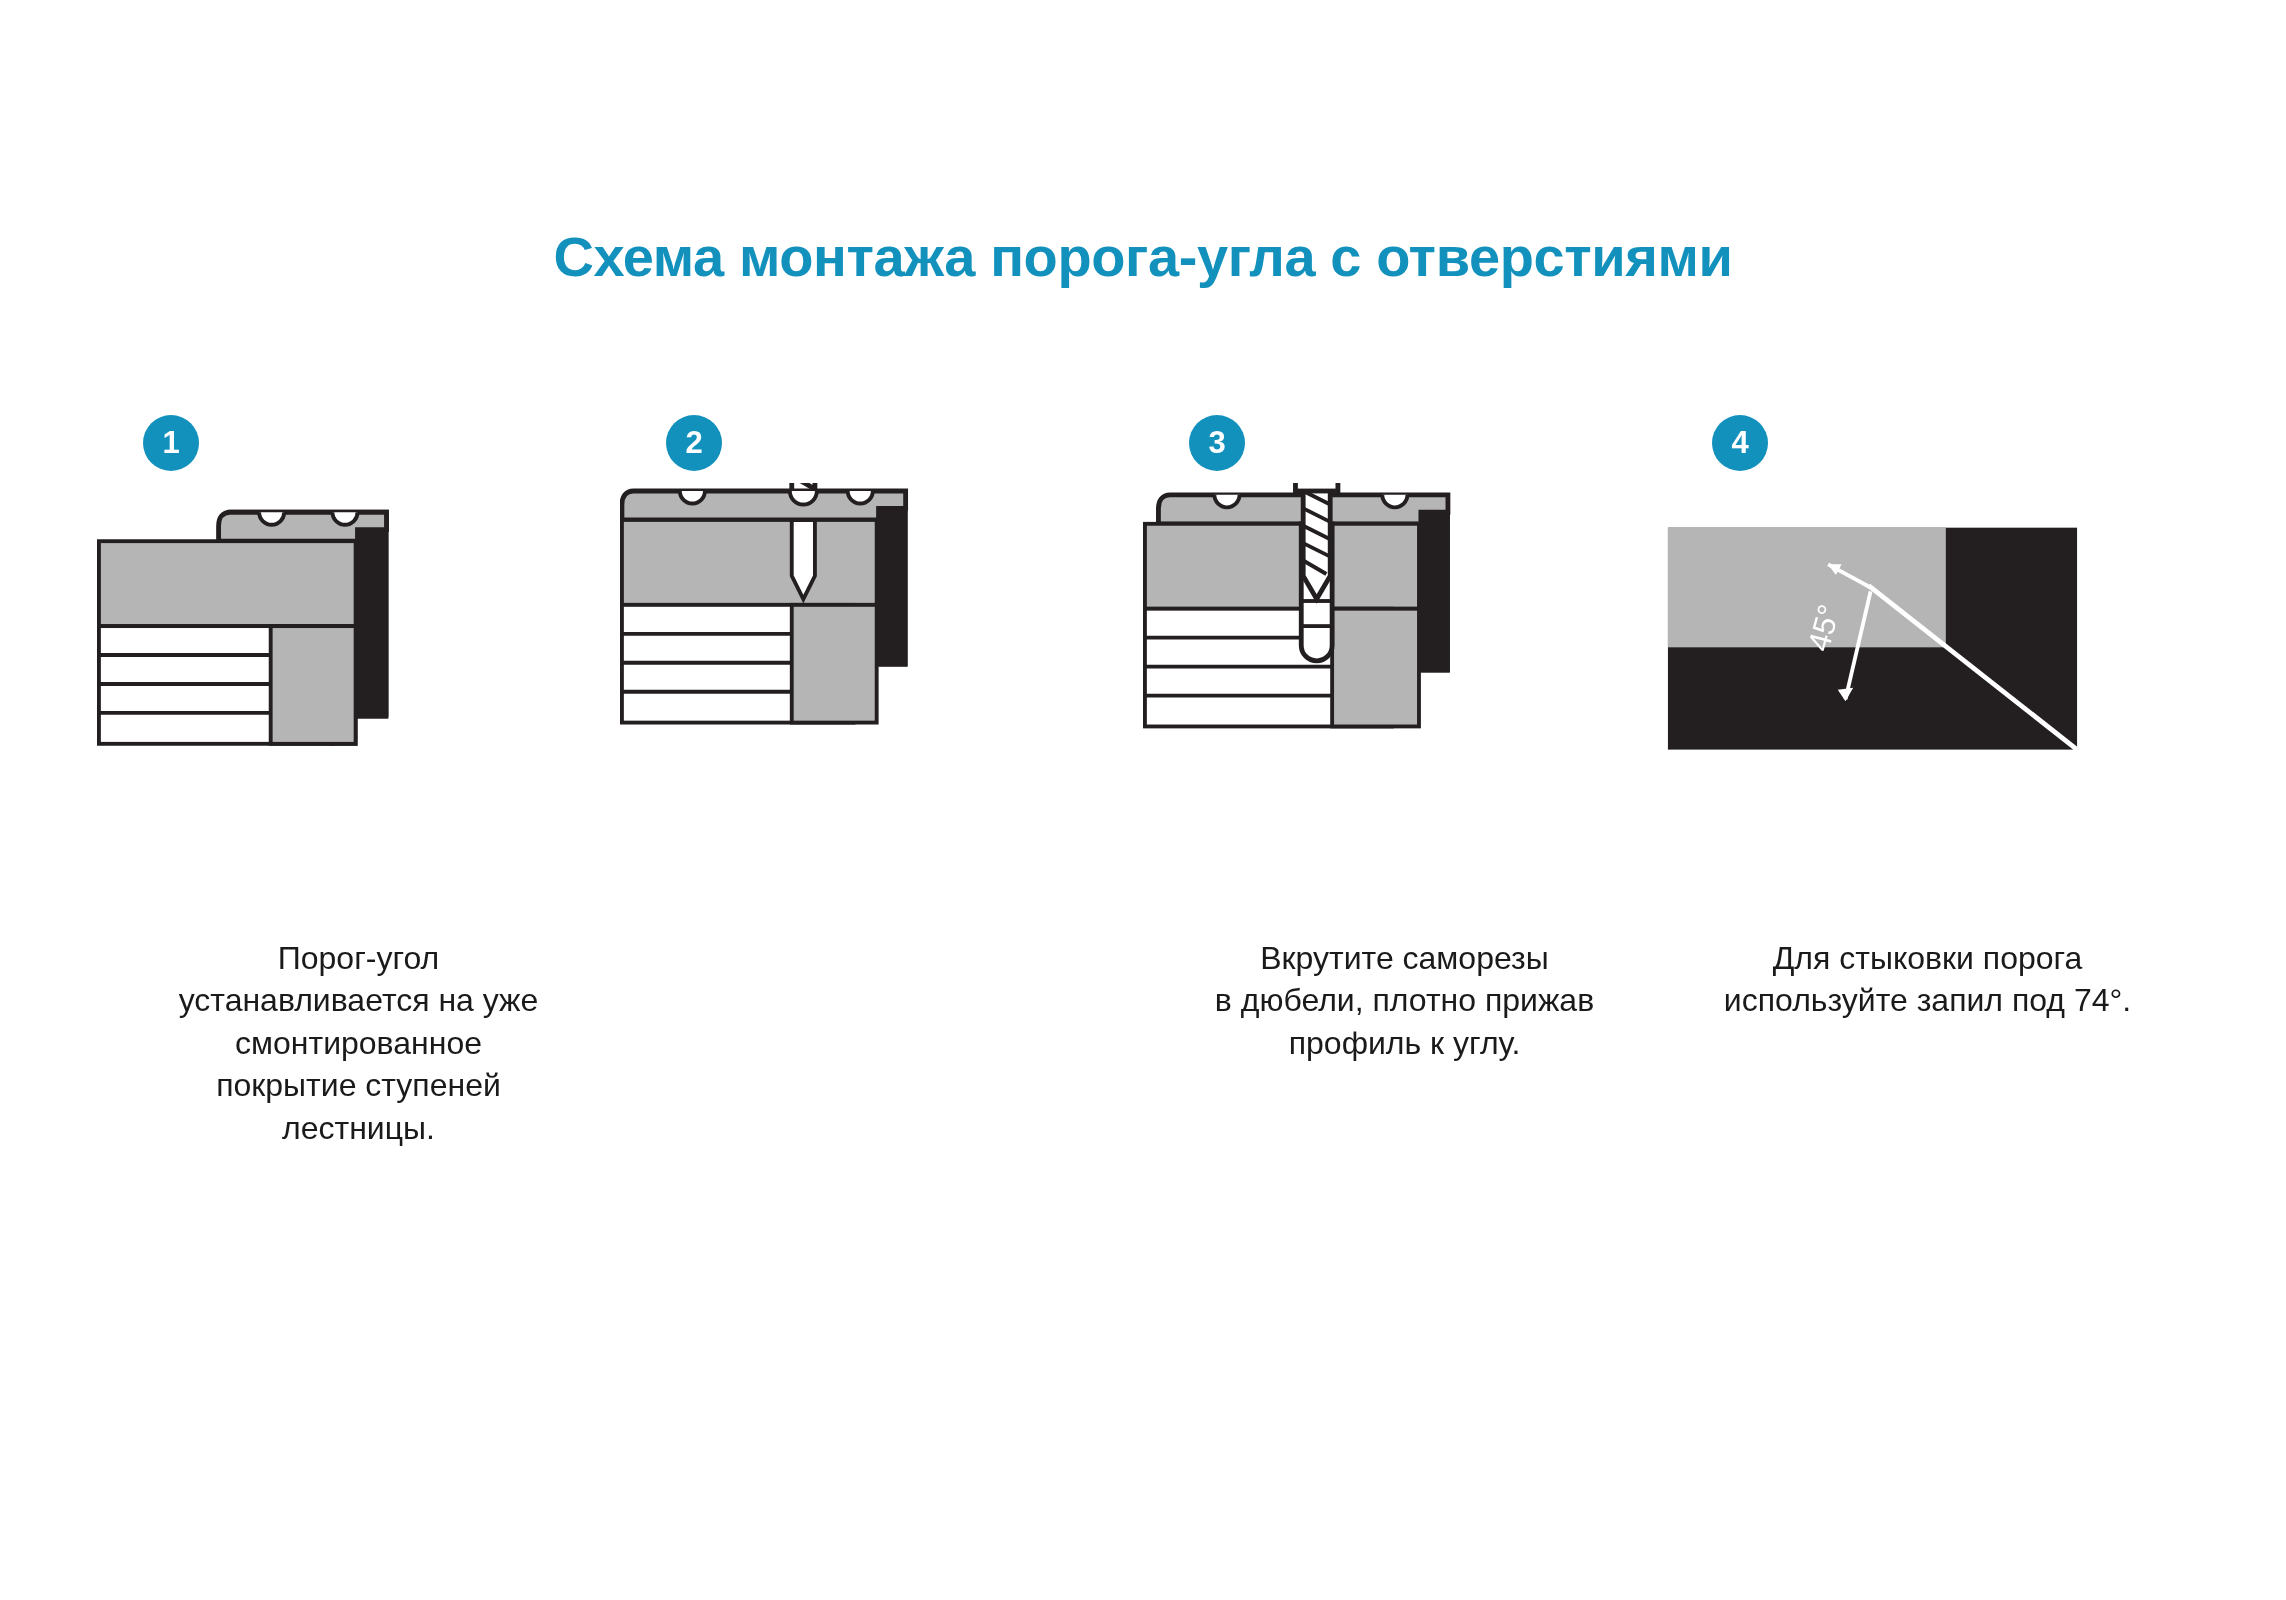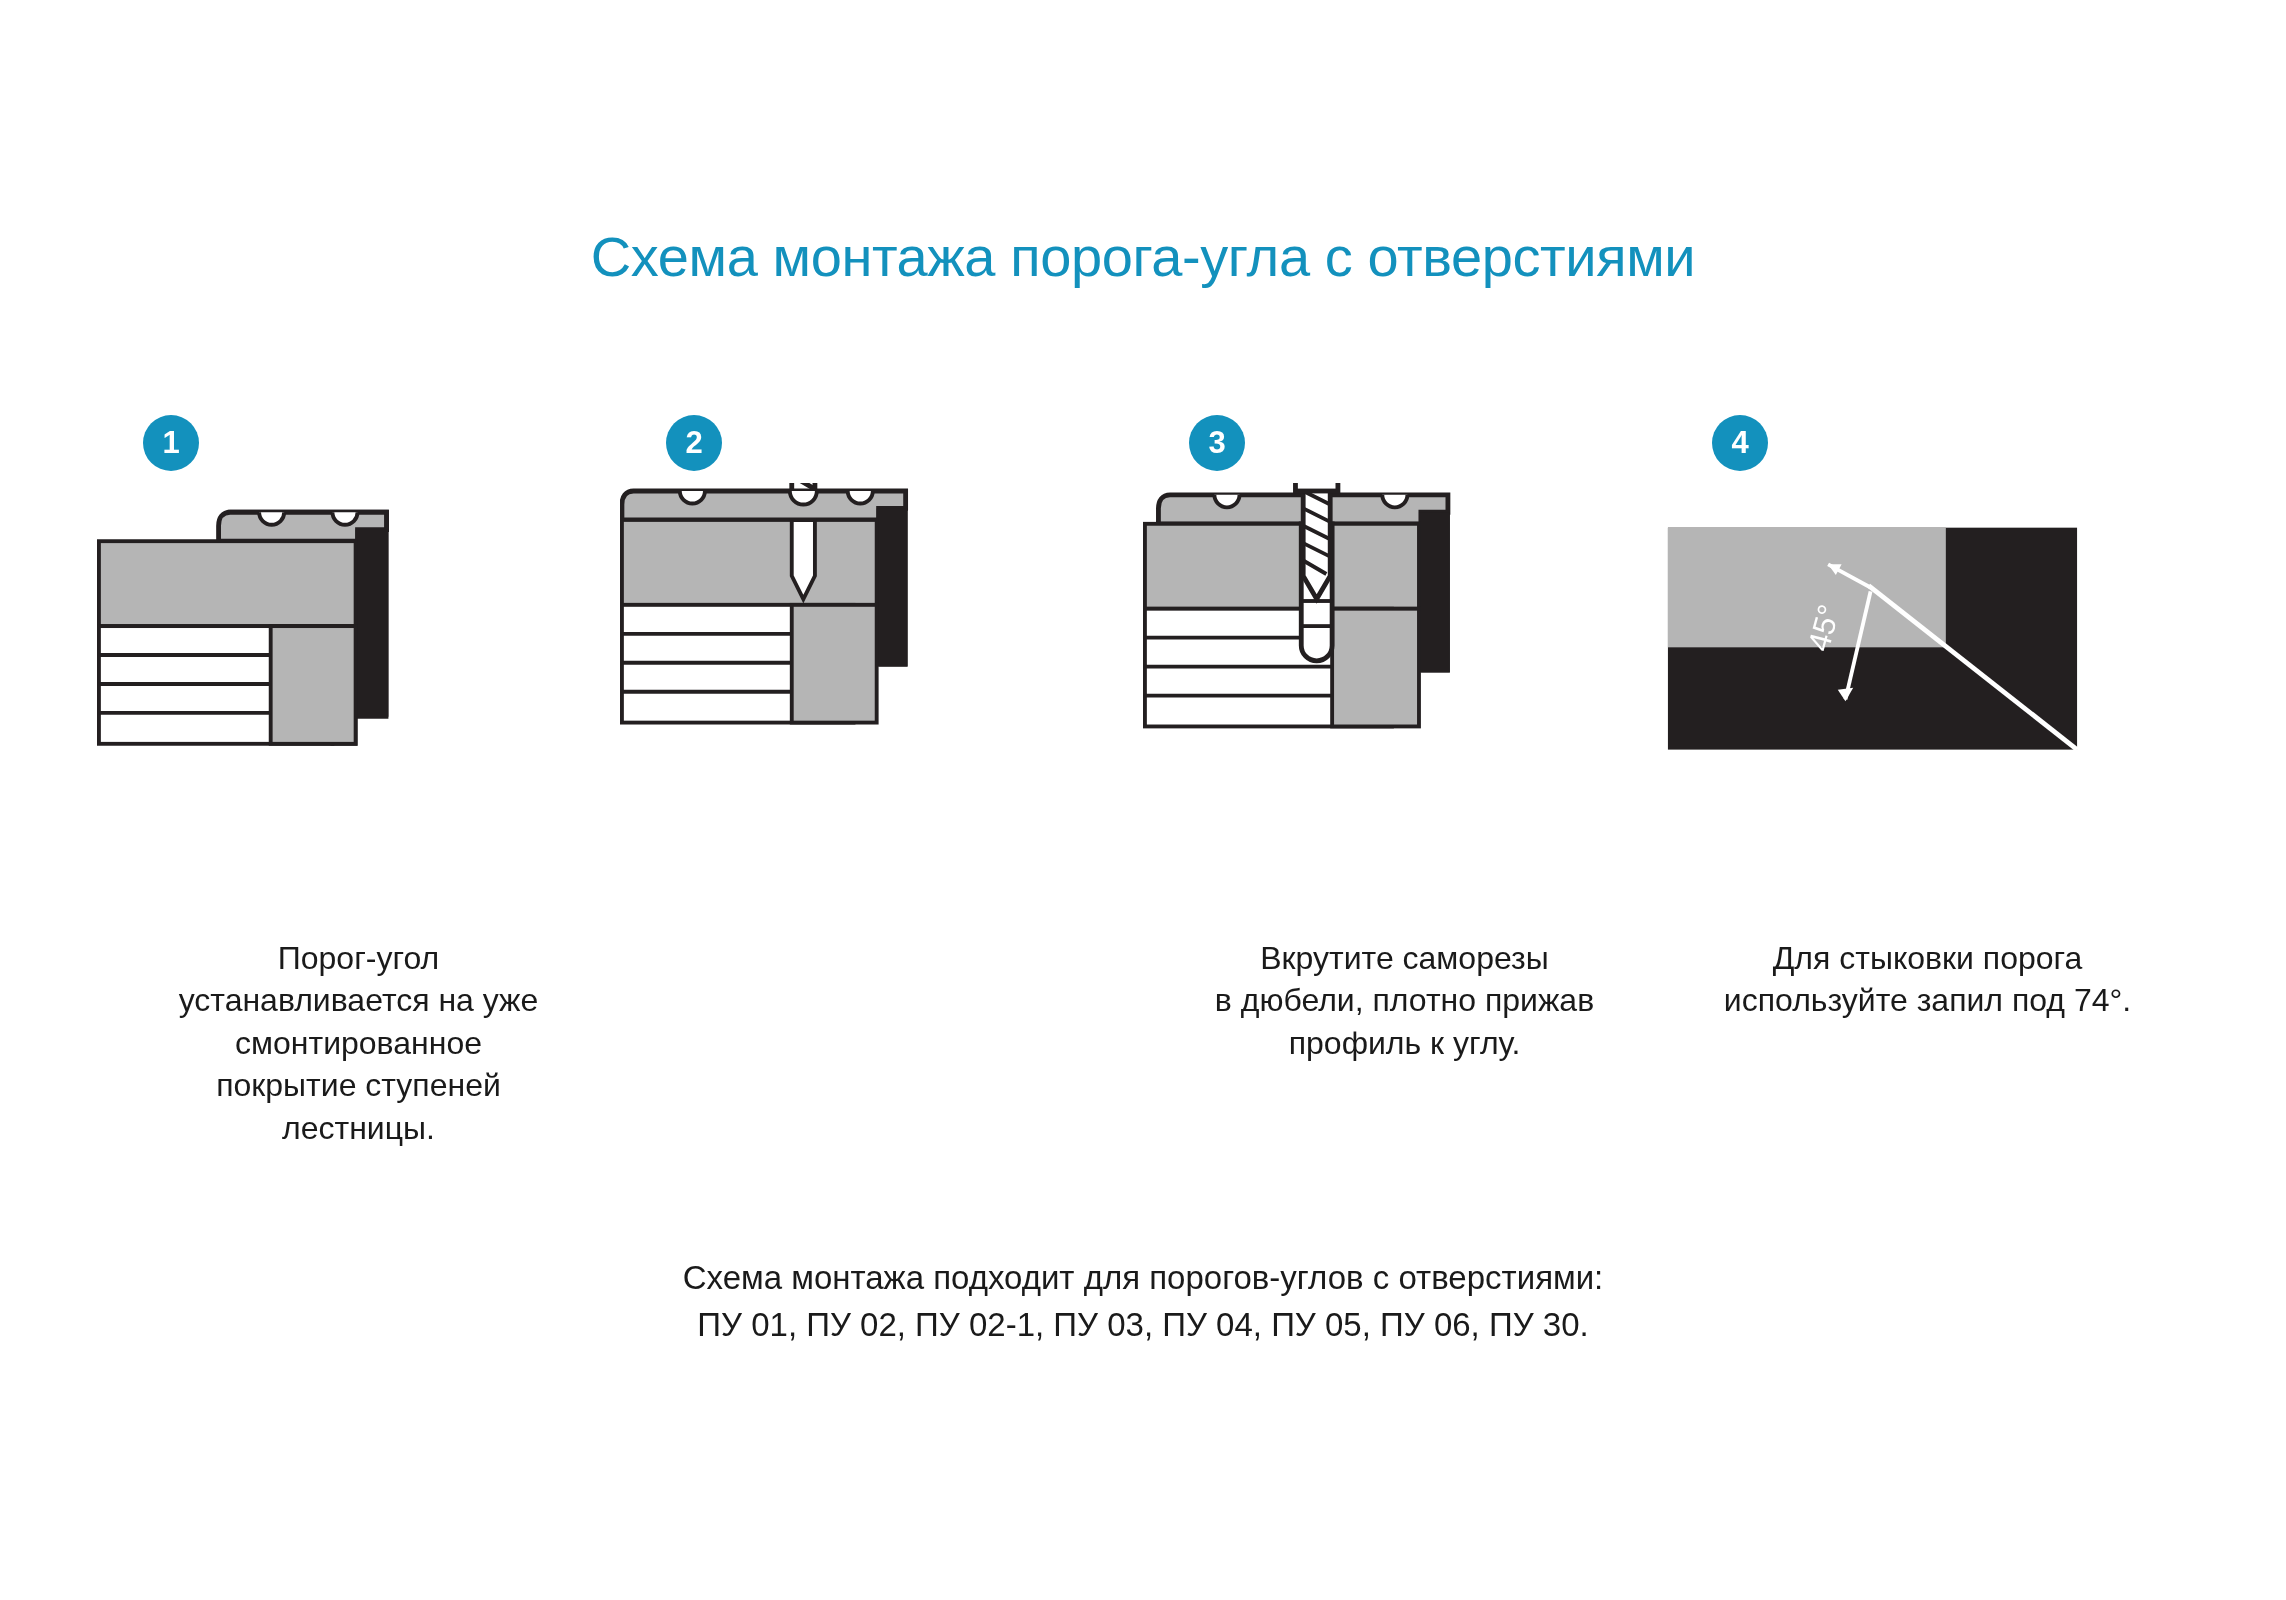--- a/index.html
+++ b/index.html
@@ -20,21 +20,21 @@
   }
 
   
   .title {
     position: absolute;
     top: 224px;
     left: 0;
     width: 2286px;
     text-align: center;
     font-size: 56px;
-    font-weight: normal;
+    font-weight: bold;
     color: #1391bd;
     letter-spacing: -0.4px;
   }
 
   
   .steps {
     position: absolute;
     top: 415px;
     left: 97px;
     width: 2093px;
@@ -218,17 +218,15 @@
 
           <text x="168" y="176" fill="#ffffff" font-family="Liberation Sans, sans-serif" font-size="32" transform="rotate(-75 168 176)">45°</text>
         </svg>
       </div>
       <div class="caption">Для стыковки порога
 используйте запил под 74°.</div>
     </div>
 
   </div>
 
-  <div class="footer">Схема монтажа подходит для порогов-углов с отверстиями:
-ПУ 01, ПУ 02, ПУ 02-1, ПУ 03, ПУ 04, ПУ 05, ПУ 06, ПУ 30.</div>
 
 </div>
 
 
 </body></html>

